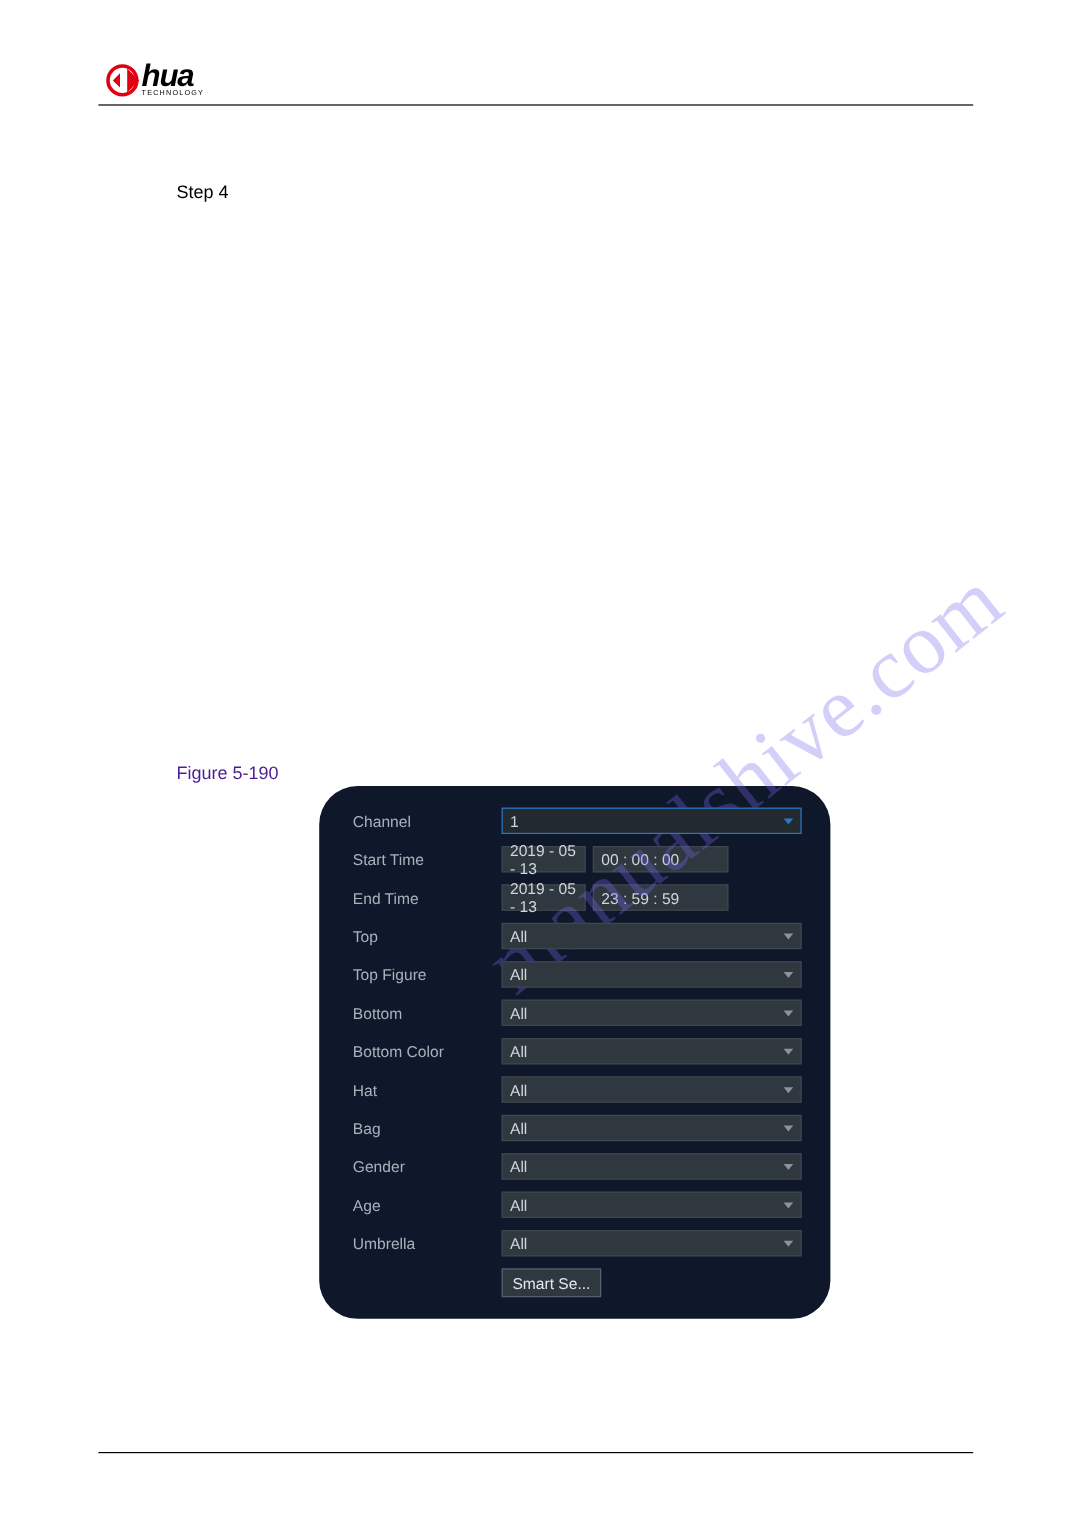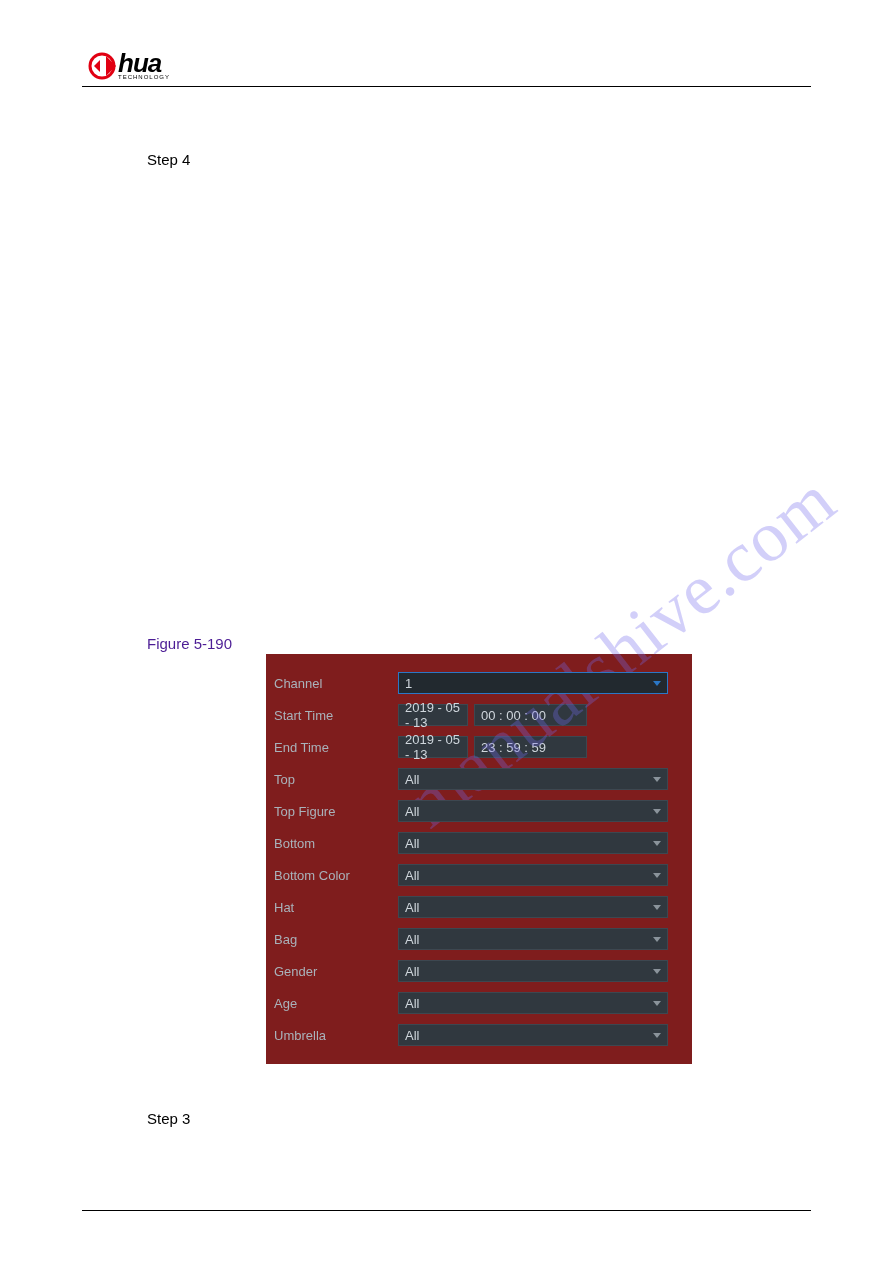--- a/index.html
+++ b/index.html
@@ -67,22 +67,23 @@
 
   .figure-label {
     font-size: 15px;
     color: #4c1d95;
     margin: 0 0 2px 0;
   }
 
   .panel {
     width: 426px;
     margin: 0 auto;
-    background: #7f1d1d;
-    padding: 18px 24px 18px 8px;
+    background: #0f172a;
+    padding: 18px 24px 18px 28px;
+    border-radius: 32px;
   }
   .row {
     display: flex;
     align-items: center;
     margin-bottom: 10px;
   }
   .row:last-child { margin-bottom: 0; }
   .label {
     width: 124px;
     color: #a9b2ba;
@@ -300,22 +301,27 @@
       <div class="row">
         <div class="label">Umbrella</div>
         <div class="field">
           <div class="select">
             <span>All</span>
             <span class="arrow"></span>
           </div>
         </div>
       </div>
 
+      <div class="row">
+        <div class="label"></div>
+        <div class="field">
+          <div class="btn">Smart Se...</div>
+        </div>
+      </div>
 
     </div>
 
     <div class="gap-sm"></div>
     <div class="gap-md"></div>
-    <p class="step">Step 3</p>
   </div>
 
   <hr class="footer-rule">
 </div>
 
 </body></html>

